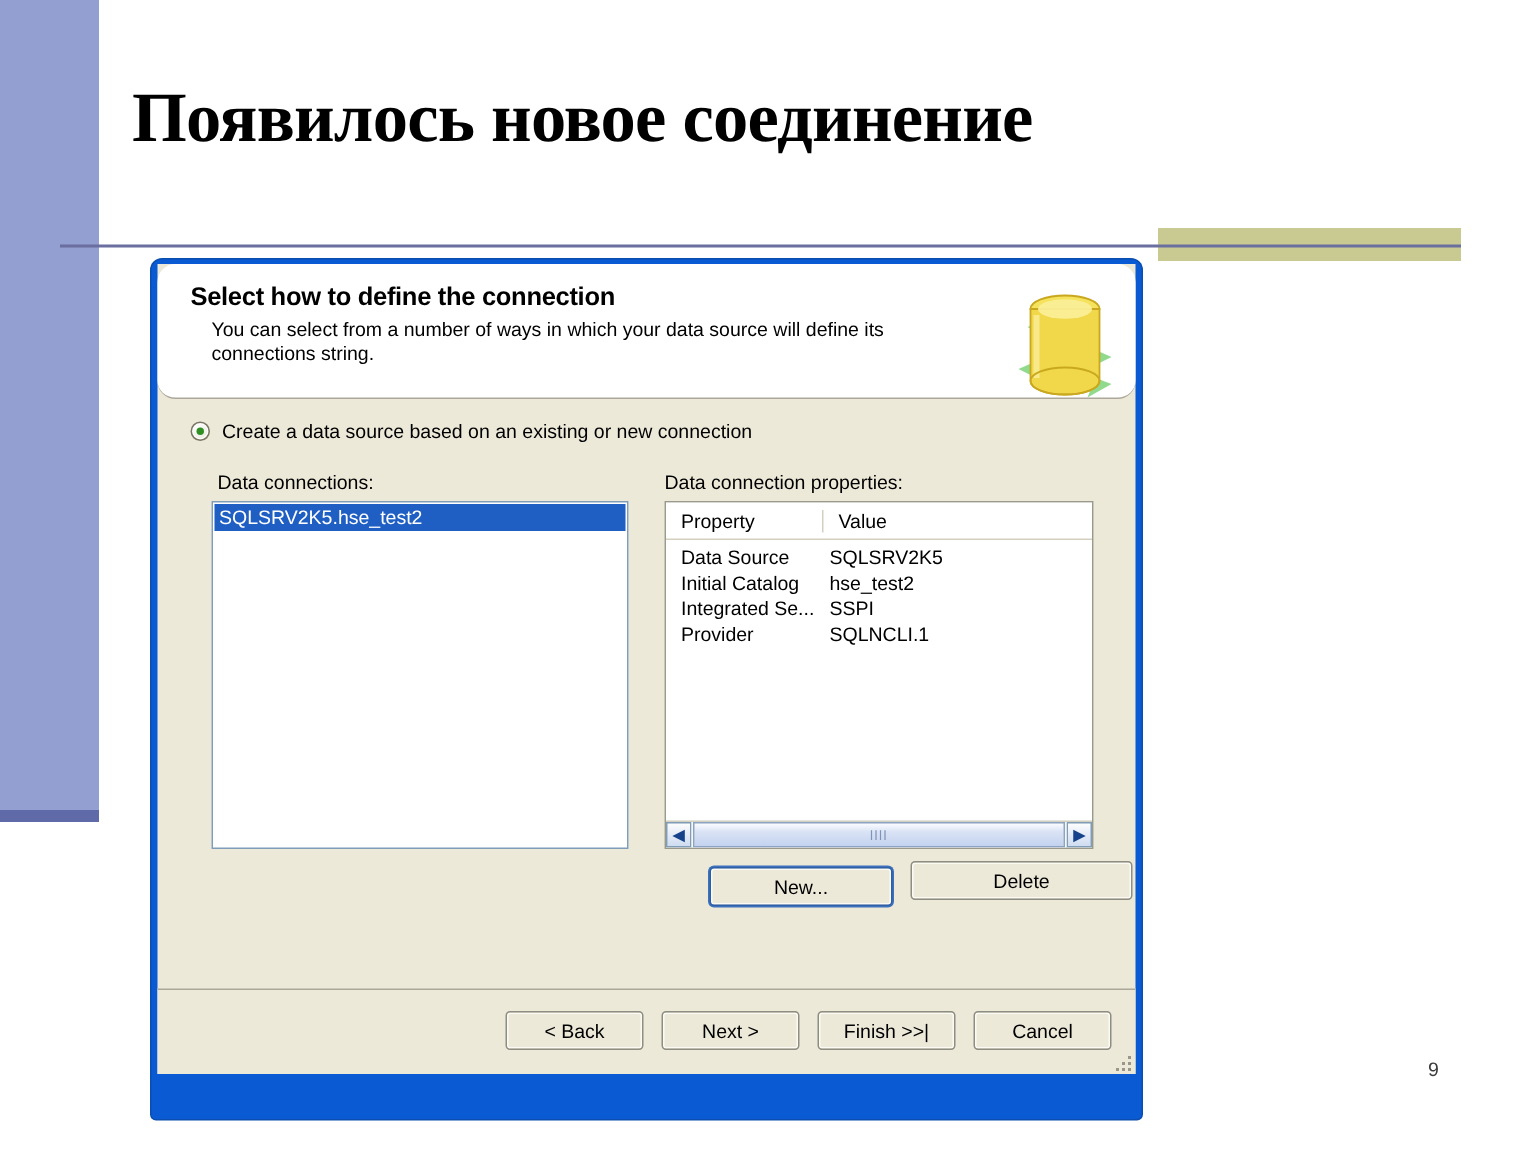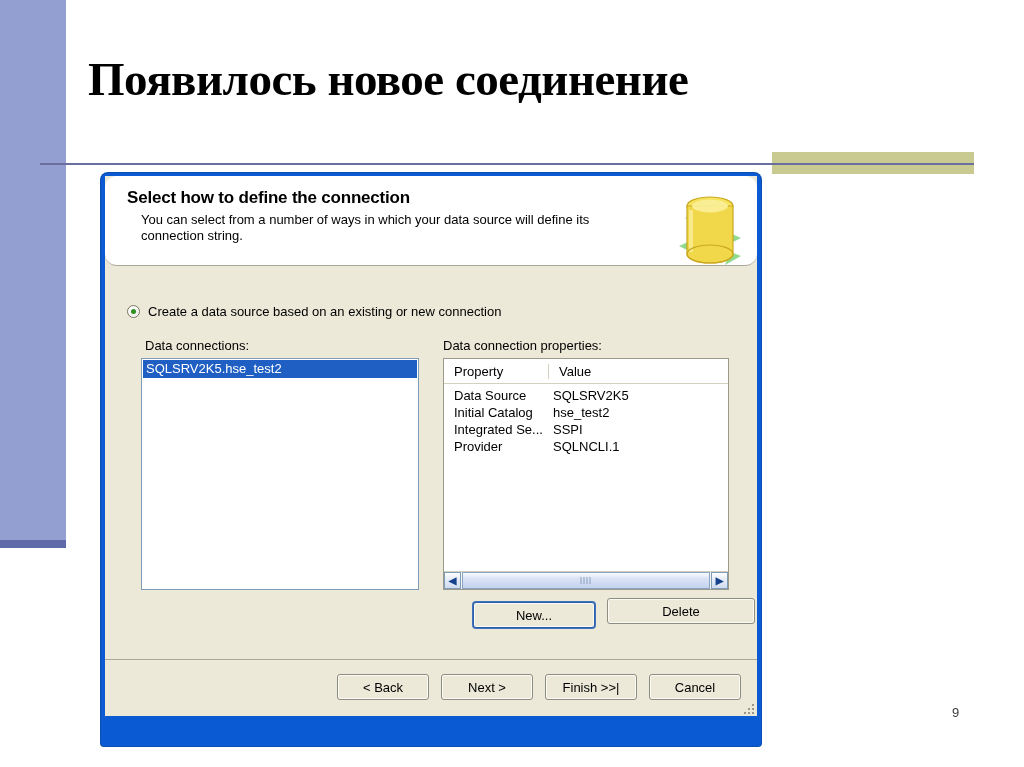--- a/index.html
+++ b/index.html
@@ -127,21 +127,21 @@
     font-size:13px;color:#000;margin-top:4px;margin-left:14px;
     width:500px;line-height:16px;
   }
   
   #db-icon{
     position:absolute;right:14px;top:18px;width:66px;height:74px;
   }
 
   
   #body{
-    flex:1;position:relative;padding:0 1px;box-sizing:border-box;margin-top:24px;
+    flex:1;position:relative;padding:0 1px;box-sizing:border-box;
   }
   .radio-row{display:flex;align-items:center;gap:8px;}
   .radio{
     width:13px;height:13px;border-radius:50%;
     background:radial-gradient(circle at 35% 32%, #ffffff 0%, #f3f3ef 45%, #e7e4d6 100%);
     border:1px solid #7b7563;
     box-sizing:border-box;position:relative;flex:none;
     box-shadow:inset 0 0 0 1px #fdfdfb;
   }
   .radio.on::after{
@@ -251,21 +251,21 @@
 <div id="slide-title">Появилось новое соединение</div>
 <div id="page-number">9</div>
 
 <div id="dialog">
 
 
   <div id="client">
 
     <div id="header-band">
       <div id="header-title">Select how to define the connection</div>
-      <div id="header-sub">You can select from a number of ways in which your data source will define its connection string.</div>
+      <div id="header-sub">You can select from a number of ways in which your data source will define its connections string.</div>
 
       <svg id="db-icon" viewBox="0 0 66 74">
         <g fill="#7ed47a" opacity="0.85">
           <path d="M2 52 L20 44 L18 50 L26 50 L26 55 L18 55 L20 61 Z"></path>
           <path d="M64 44 L46 36 L48 42 L40 42 L40 47 L48 47 L46 53 Z"></path>
           <path d="M8 24 L24 18 L22 24 L30 24 L30 28 L22 28 L24 33 Z"></path>
           <path d="M64 62 L48 56 L50 62 L42 62 L42 66 L50 66 L48 71 Z"></path>
         </g>
         <ellipse cx="33" cy="12" rx="23" ry="9" fill="#f5e25d" stroke="#c9a81f" stroke-width="1.2"></ellipse>
         <path d="M10 12 L10 60 A23 9 0 0 0 56 60 L56 12 Z" fill="#f1d84a" stroke="#c9a81f" stroke-width="1.2"></path>

